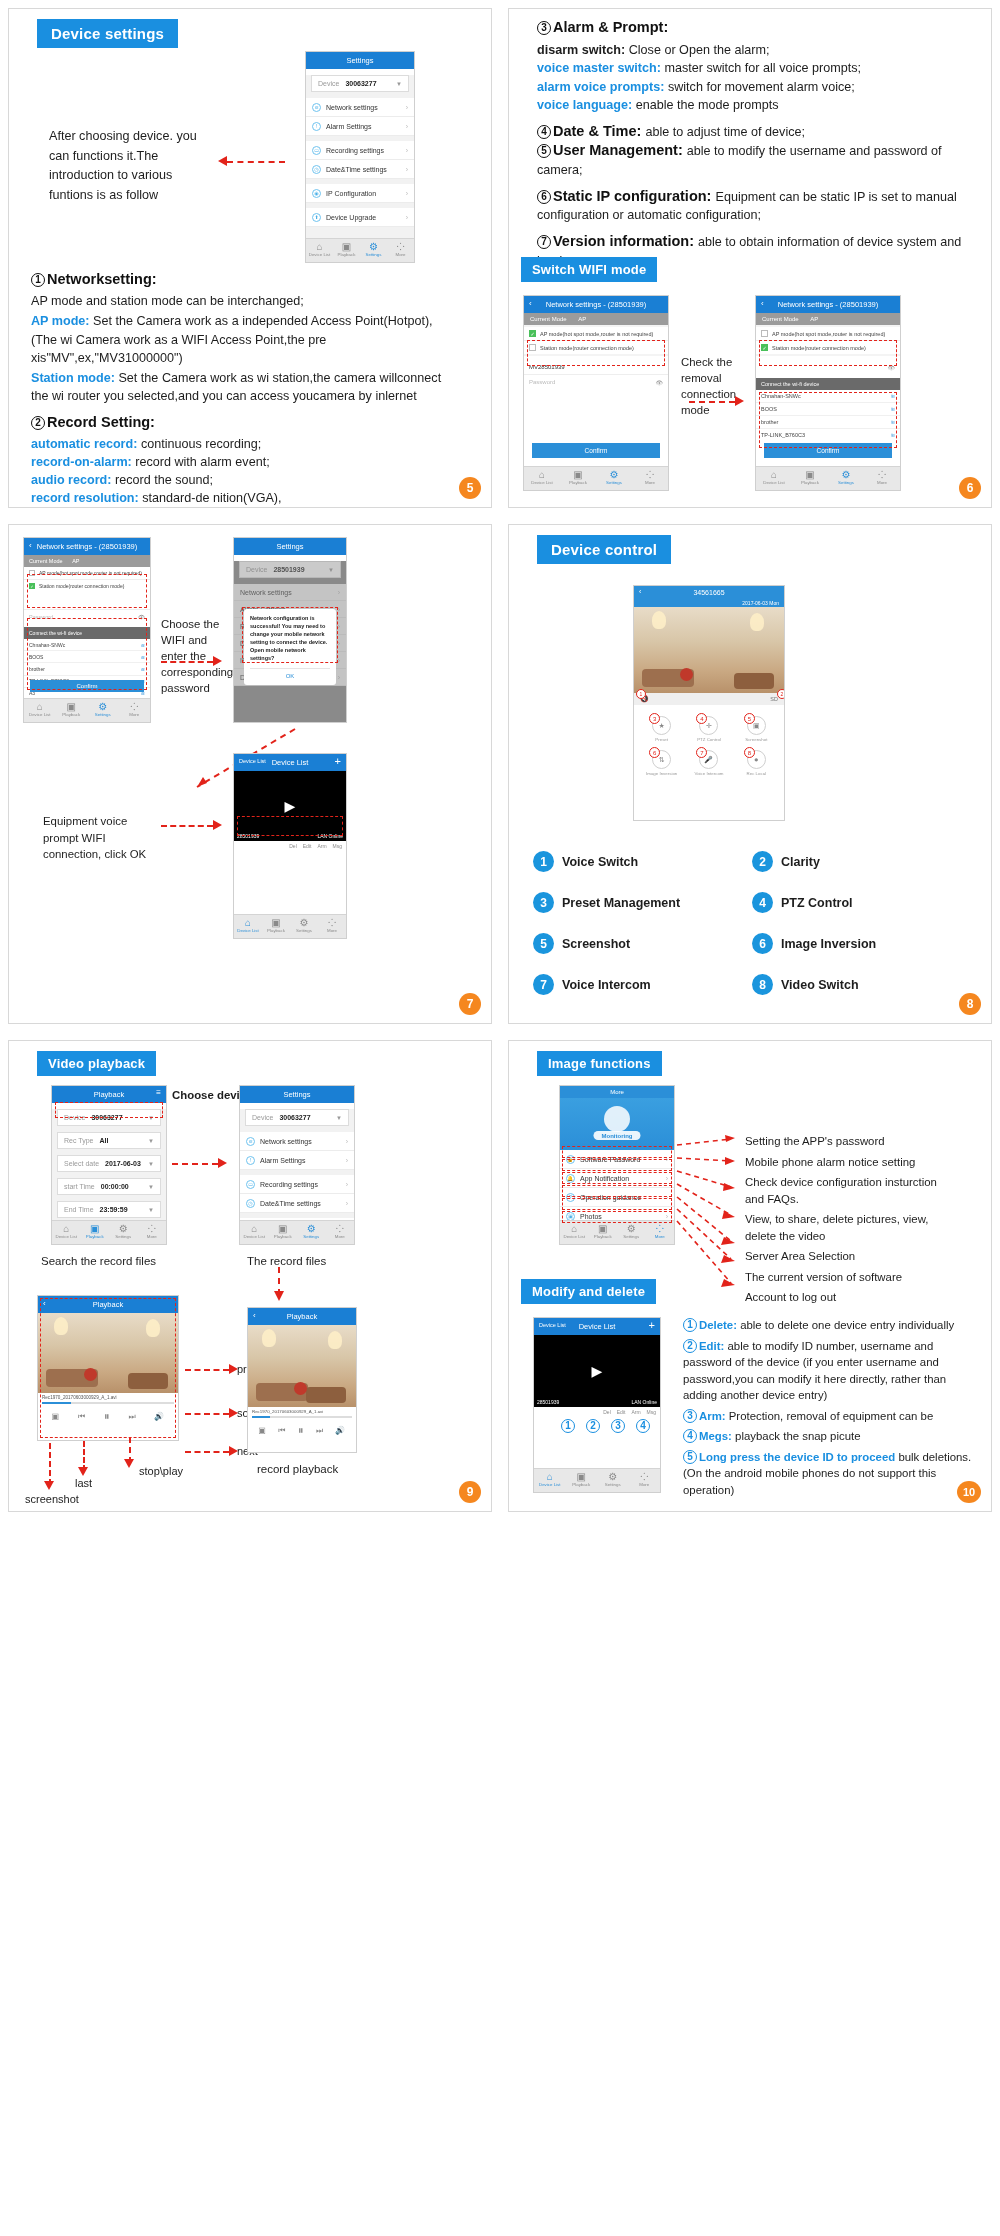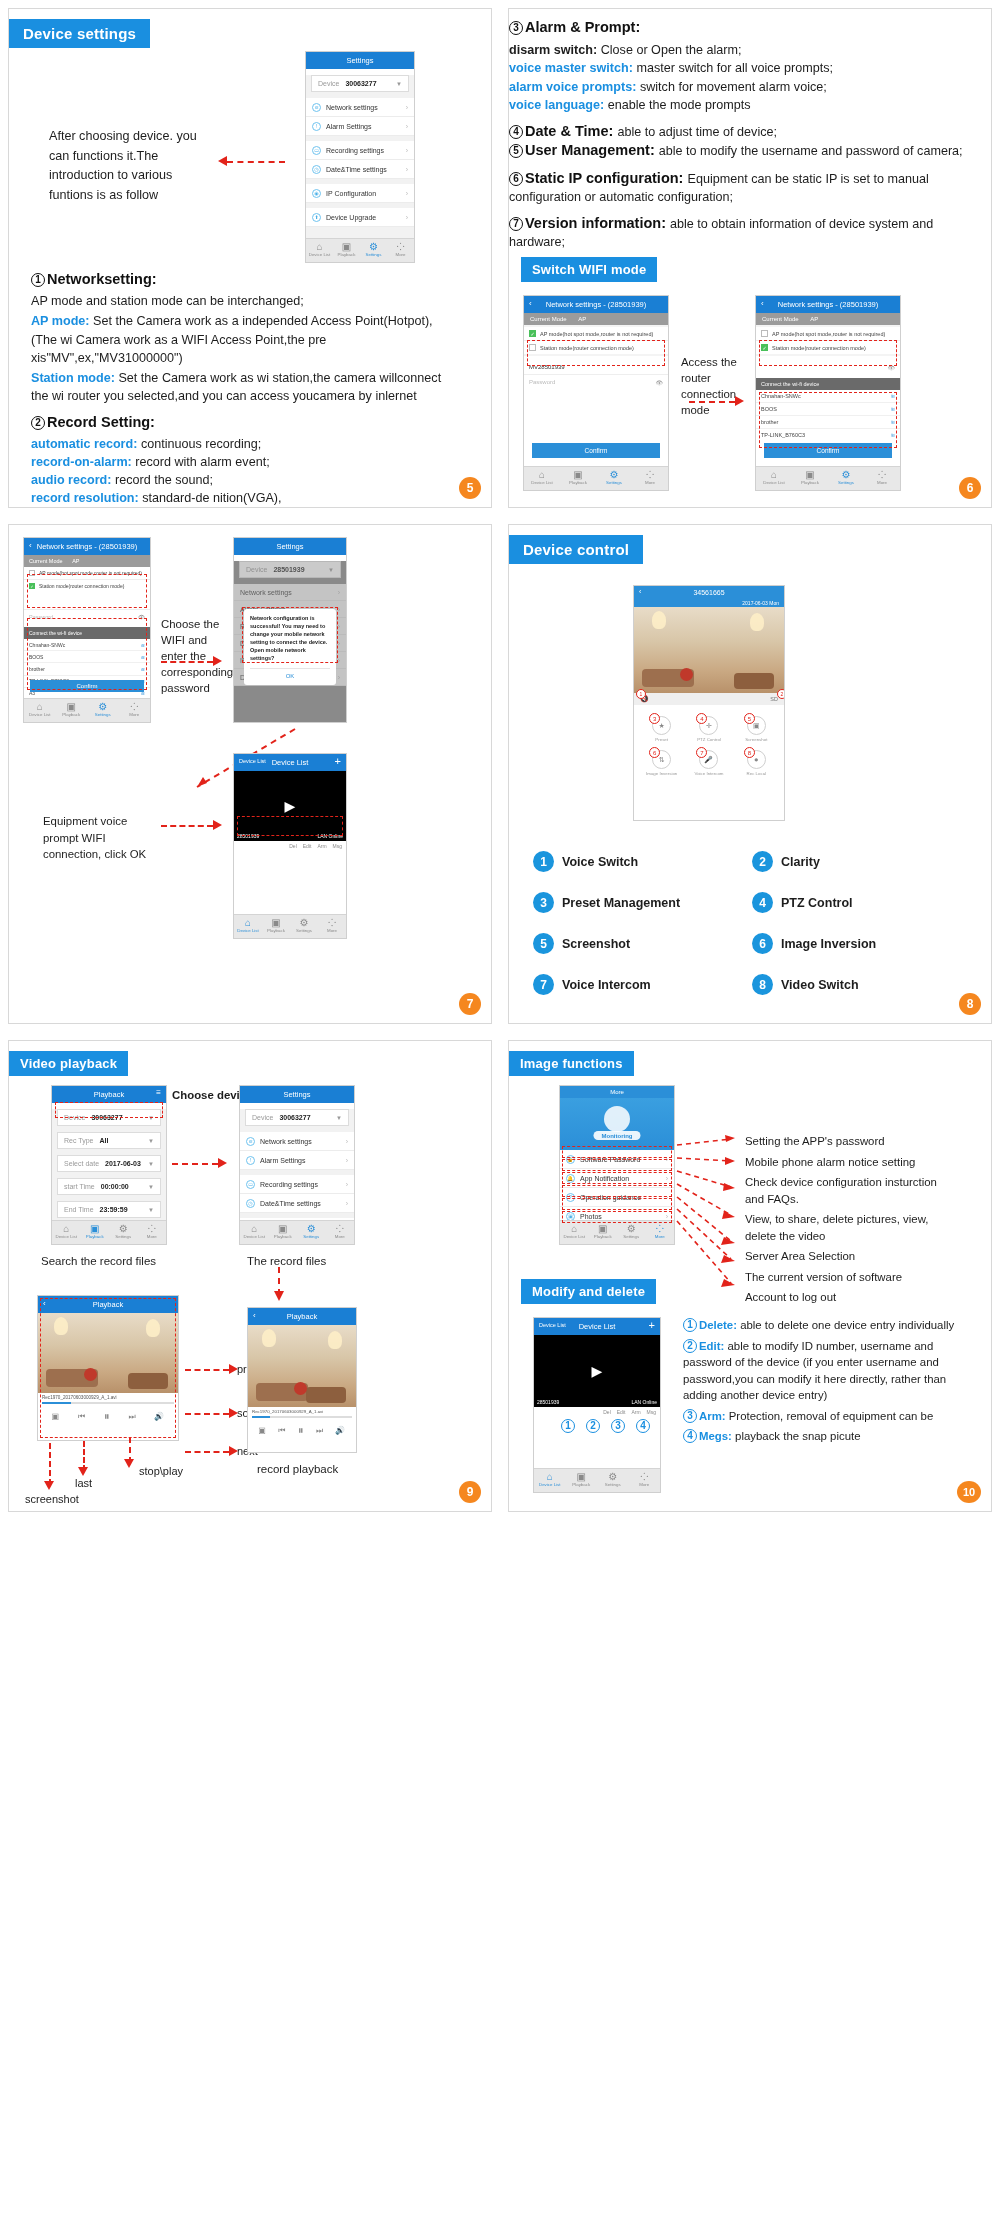--- a/index.html
+++ b/index.html
@@ -10,21 +10,21 @@
     color:#222;
     position:relative;
     overflow:hidden;
   }
   .grid { display:grid; grid-template-columns: 1fr 1fr; gap:0px; }
   .panel {
     position:relative;
     border:1px solid #d8d8d8;
     background:#fff;
     margin:8px;
-    padding:10px 0;
+    padding:10px 28px;
     overflow:hidden;
   }
   .row1 .panel { height:500px; }
   .row2 .panel { height:500px; }
   .row3 .panel { height:472px; }
 
   
   .banner {
     display:inline-block;
     background:#1a8fe0;
@@ -325,21 +325,21 @@
       <div style="position:absolute; left:8px; right:8px; bottom:32px; background:#2b8fd8; color:#fff; font-size:6.5px; text-align:center; padding:4px 0;">Confirm</div>
       <div class="ph-nav">
         <div><span class="g">⌂</span><span>Device List</span></div>
         <div><span class="g">▣</span><span>Playback</span></div>
         <div class="act"><span class="g">⚙</span><span>Settings</span></div>
         <div><span class="g">⁘</span><span>More</span></div>
       </div>
       <div class="dbox" style="left:3px; top:44px; right:3px; height:26px;"></div>
     </div>
 
-    <div class="txt small" style="position:absolute; left:172px; top:346px; width:80px; line-height:1.4;">Access the router connection mode</div>
+    <div class="txt small" style="position:absolute; left:172px; top:346px; width:80px; line-height:1.4;">Check the removal connection mode</div>
     <div class="dash-h" style="left:180px; top:392px; width:46px;"></div>
     <div class="arrow-r" style="left:226px; top:387px;"></div>
 
     <div class="phone" style="left:246px; top:286px; width:146px; height:196px;">
       <div class="ph-title"><span class="back">‹</span><span>Network settings - (28501939)</span></div>
       <div style="background:#9b9b9b; color:#fff; font-size:6px; padding:3px 6px;">
         <span>Current Mode</span>
         <span style="margin-left:10px;">AP</span>
       </div>
       <div style="background:#f4f4f4; padding:2px 0;">
@@ -914,17 +914,21 @@
         <span>able to modify ID number, username and password of the device (if you enter username and password,you can modify it here directly, rather than adding another device entry)</span>
       </div>
       <div class="txt small" style="margin-bottom:4px;">
         <span class="circnum blue-c">3</span><span class="blue">Arm:</span>
         <span>Protection, removal of equipment can be</span>
       </div>
       <div class="txt small" style="margin-bottom:4px;">
         <span class="circnum blue-c">4</span><span class="blue">Megs:</span>
         <span>playback the snap picute</span>
       </div>
+      <div class="txt small">
+        <span class="circnum blue-c">5</span><span class="blue">Long press the device ID to proceed</span>
+        <span>bulk deletions.(On the android mobile phones do not support this operation)</span>
+      </div>
     </div>
 
     <div class="pagenum wide">10</div>
   </div>
 </div>
 
 </body></html>

